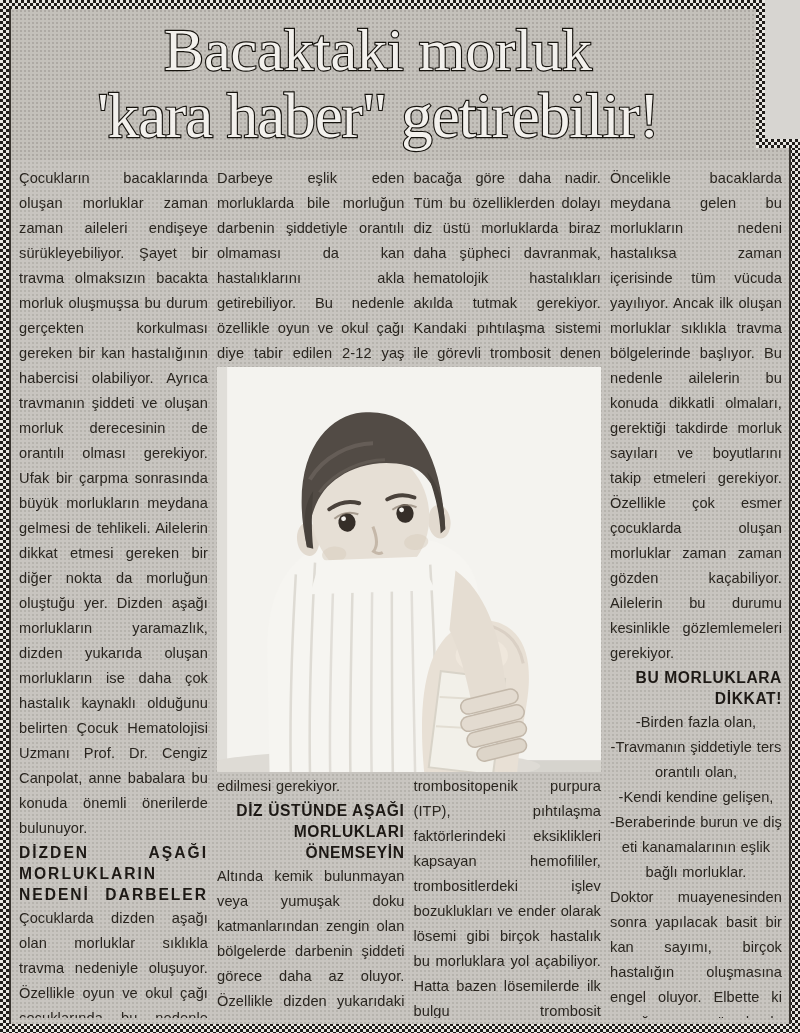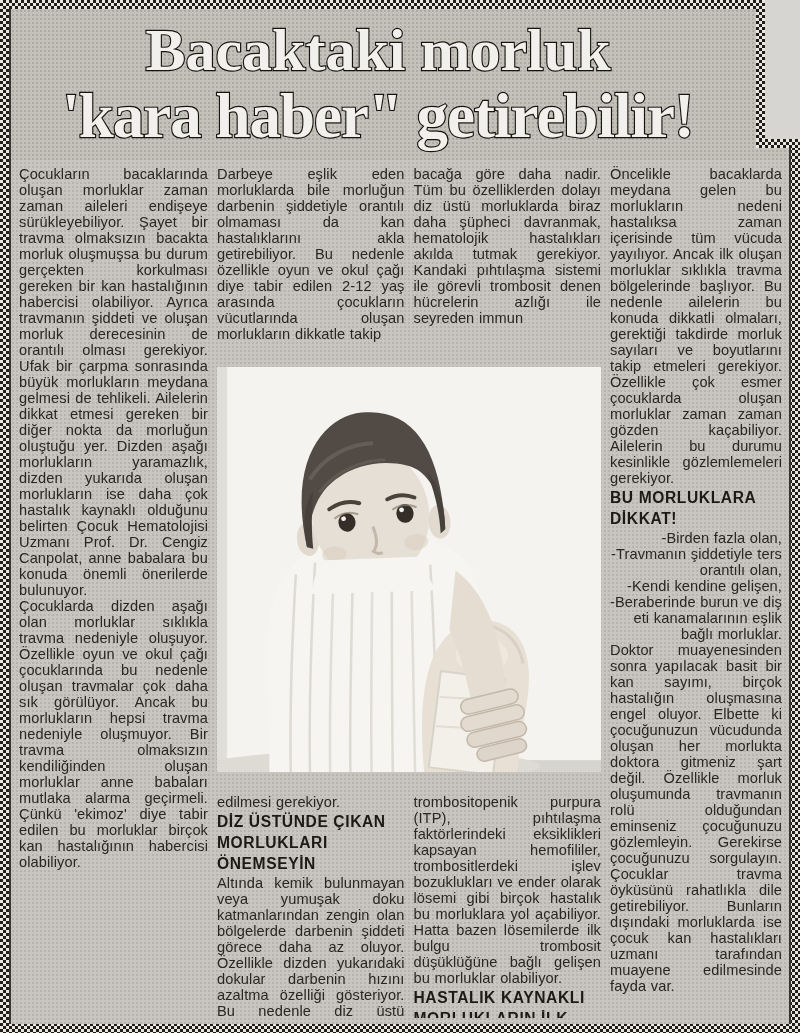--- a/index.html
+++ b/index.html
@@ -32,45 +32,45 @@
   .notch::after{content:"";position:absolute;left:0;right:0;bottom:0;height:9px;
     background:repeating-conic-gradient(#201d1a 0% 25%, #e9e7e2 0% 50%);background-size:6px 6px;}
   
   .headline{
     flex:0 0 141px;padding:10px 48px 0 4px;text-align:center;
     background-color:#c4c1bb;
     background-image:radial-gradient(rgba(70,65,60,.18) 1px, transparent 1.2px);
     background-size:4px 4px;
   }
   .hl{
-    font-family:"Liberation Serif","DejaVu Serif",serif;font-weight:700;
+    font-family:"Liberation Serif","DejaVu Serif",serif;font-weight:400;
     color:#f2f0ec;-webkit-text-stroke:2.3px #17140f;paint-order:stroke fill;
     text-shadow:0 0 1px #17140f;
     white-space:nowrap;
     text-align:center;
   }
   .hl1{font-size:60px;line-height:62px;letter-spacing:0px;}
   .hl2{font-size:63px;line-height:70px;letter-spacing:-1px;}
   
   .body{flex:1;display:flex;gap:9px;padding:6px 7px 6px 8px;overflow:hidden;}
   .col{overflow:hidden;color:#262220;}
   .col1{flex:0 0 189px;}
   .col4{flex:1;min-width:0;}
   .middle{flex:0 0 384px;display:flex;flex-direction:column;overflow:hidden;}
   .mid-top{flex:0 0 200px;display:flex;gap:9px;overflow:hidden;}
-  .mid-bottom{flex:1;display:flex;gap:9px;overflow:hidden;margin-top:20px;}
+  .mid-bottom{flex:1;display:flex;gap:9px;overflow:hidden;}
   .half{flex:1;min-width:0;}
   .para{
-    margin:0;font-size:14.6px;line-height:16px;text-align:justify;
+    margin:0;font-size:14.6px;line-height:25px;text-align:justify;
     -webkit-hyphens:none;word-spacing:.5px;letter-spacing:.1px;color:#29251f;
   }
-  .para.list-line{text-align:right;}
+  .para.list-line{text-align:center;}
   .sect-head{
     margin:1px 0 1px 0;font-size:15.6px;line-height:21px;font-weight:700;
-    letter-spacing:.6px;color:#1d1915;text-align:left;
+    letter-spacing:.6px;color:#1d1915;text-align:right;
   }
   .sect-head.spread{text-align:justify;text-align-last:justify;letter-spacing:2px;}
   
   .photo{flex:0 0 405px;overflow:hidden;margin:1px 0 2px 0;}
   .photo svg{display:block;width:100%;height:100%;}
 </style>
 </head>
 <body>
 
 <div class="scan">
@@ -78,20 +78,21 @@
     <div class="clip-inner">
 
       <header class="headline">
         <div class="hl hl1">Bacaktaki morluk</div>
         <div class="hl hl2">'kara haber" getirebilir!</div>
       </header>
 
       <main class="body">
         <div class="col col1" id="col1">
             <p class="para">Çocukların bacaklarında oluşan morluklar zaman zaman aileleri endişeye sürükleyebiliyor. Şayet bir travma olmaksızın bacakta morluk oluşmuşsa bu durum gerçekten korkulması gereken bir kan hastalığının habercisi olabiliyor. Ayrıca travmanın şiddeti ve oluşan morluk derecesinin de orantılı olması gerekiyor. Ufak bir çarpma sonrasında büyük morlukların meydana gelmesi de tehlikeli. Ailelerin dikkat etmesi gereken bir diğer nokta da morluğun oluştuğu yer. Dizden aşağı morlukların yaramazlık, dizden yukarıda oluşan morlukların ise daha çok hastalık kaynaklı olduğunu belirten Çocuk Hematolojisi Uzmanı Prof. Dr. Cengiz Canpolat, anne babalara bu konuda önemli önerilerde bulunuyor.</p>
+            <h3 class="sect-head spread">DİZDEN AŞAĞI MORLUKLARIN NEDENİ DARBELER</h3>
             <p class="para">Çocuklarda dizden aşağı olan morluklar sıklıkla travma nedeniyle oluşuyor. Özellikle oyun ve okul çağı çocuklarında bu nedenle oluşan travmalar çok daha sık görülüyor. Ancak bu morlukların hepsi travma nedeniyle oluşmuyor. Bir travma olmaksızın kendiliğinden oluşan morluklar anne babaları mutlaka alarma geçirmeli. Çünkü 'ekimoz' diye tabir edilen bu morluklar birçok kan hastalığının habercisi olabiliyor.</p>
           </div>
 
         <div class="middle">
           <div class="mid-top">
             <div class="col half" id="col2top">
                 <p class="para">Darbeye eşlik eden morluklarda bile morluğun darbenin şiddetiyle orantılı olmaması da kan hastalıklarını akla getirebiliyor. Bu nedenle özellikle oyun ve okul çağı diye tabir edilen 2-12 yaş arasında çocukların vücutlarında oluşan morlukların dikkatle takip</p>
               </div>
             <div class="col half" id="col3top">
                 <p class="para">bacağa göre daha nadir. Tüm bu özelliklerden dolayı diz üstü morluklarda biraz daha şüpheci davranmak, hematolojik hastalıkları akılda tutmak gerekiyor. Kandaki pıhtılaşma sistemi ile görevli trombosit denen hücrelerin azlığı ile seyreden immun</p>
@@ -165,21 +166,21 @@
                 <ellipse cx="194" cy="182" rx="12" ry="8" fill="#d9cdc0" opacity="0.55"></ellipse>
               </g>
 
               <path d="M102 196 L200 192 L216 226 L92 230 Z" fill="#f6f5f1"></path>
             </svg>
           </div>
 
           <div class="mid-bottom">
             <div class="col half" id="col2bot">
                 <p class="para">edilmesi gerekiyor.</p>
-                <h3 class="sect-head">DİZ ÜSTÜNDE ÇIKAN MORLUKLARI ÖNEMSEYİN</h3>
+                <h3 class="sect-head">DİZ ÜSTÜNDE AŞAĞI MORLUKLARI ÖNEMSEYİN</h3>
                 <p class="para">Altında kemik bulunmayan veya yumuşak doku katmanlarından zengin olan bölgelerde darbenin şiddeti görece daha az oluyor. Özellikle dizden yukarıdaki dokular darbenin hızını azaltma özelliği gösteriyor. Bu nedenle diz üstü bölgenin travmaya maruz kalması</p>
               </div>
             <div class="col half" id="col3bot">
                 <p class="para">trombositopenik purpura (ITP), pıhtılaşma faktörlerindeki eksiklikleri kapsayan hemofililer, trombositlerdeki işlev bozuklukları ve ender olarak lösemi gibi birçok hastalık bu morluklara yol açabiliyor. Hatta bazen lösemilerde ilk bulgu trombosit düşüklüğüne bağlı gelişen bu morluklar olabiliyor.</p>
                 <h3 class="sect-head">HASTALIK KAYNAKLI MORLUKLARIN İLK</h3>
               </div>
           </div>
         </div>
 
         <div class="col col4" id="col4">

